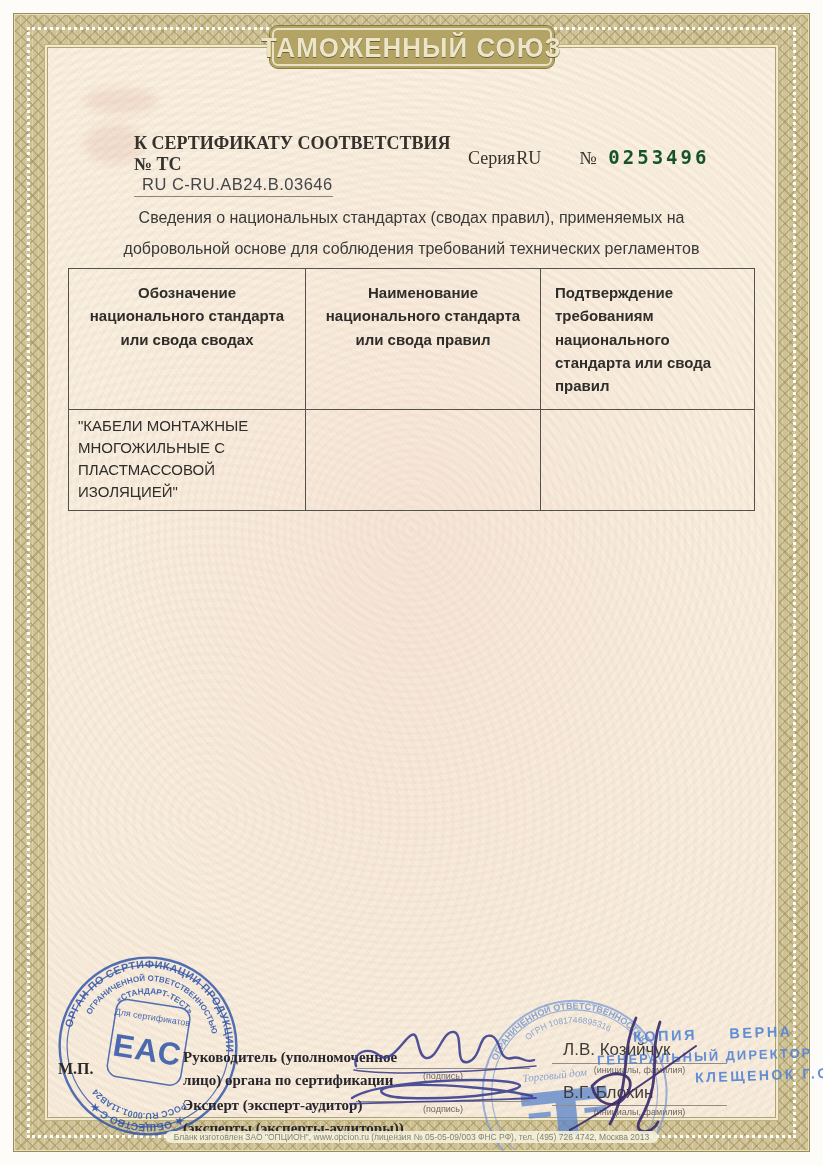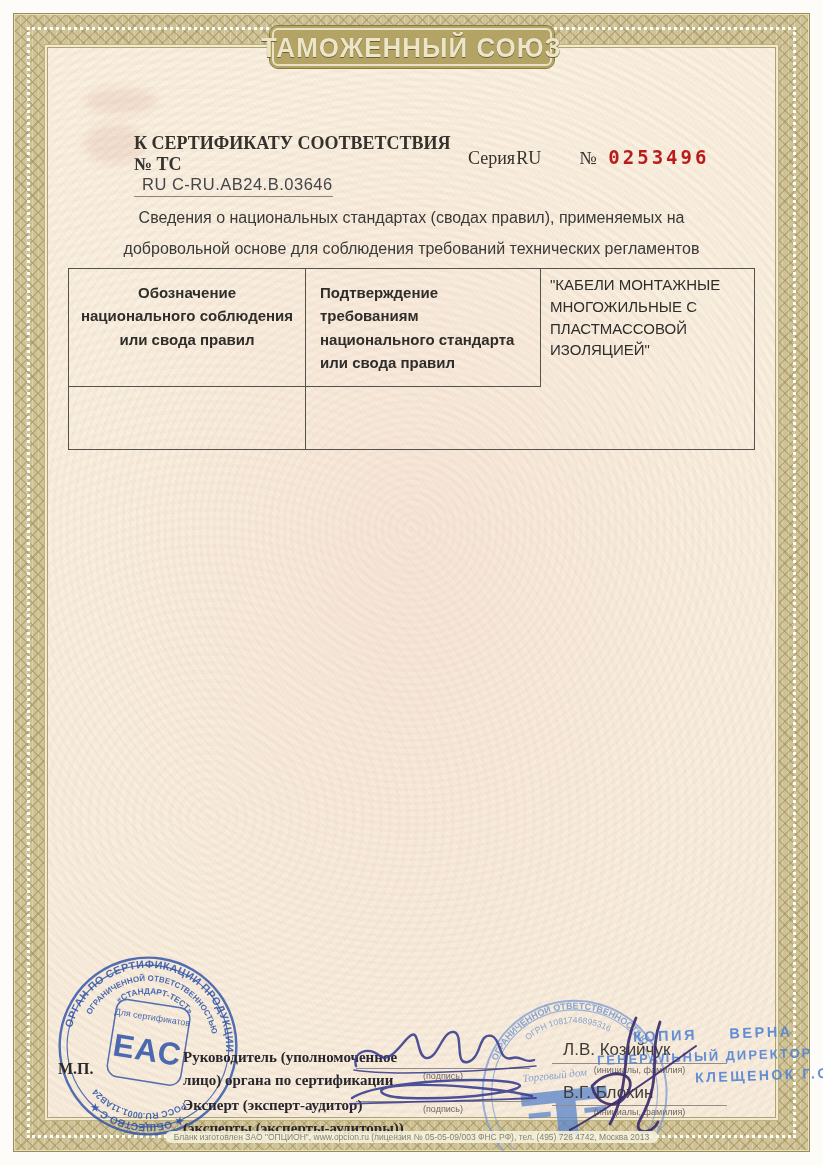--- a/index.html
+++ b/index.html
@@ -39,21 +39,21 @@
       font-family:"Liberation Serif",serif;font-weight:bold;font-size:18px;color:#35322e;white-space:nowrap;flex-direction:column;}
   .cert-line .no{margin-left:16px;}
   .cert-line .val{flex:1;margin-left:10px;border-bottom:1px solid #8e8678;
       font-family:"Liberation Sans",sans-serif;font-weight:normal;font-size:16.5px;color:#44464b;
       letter-spacing:.5px;padding:0 0 2px 8px;}
   .series-line{position:absolute;top:146px;left:468px;display:flex;align-items:baseline;
       font-family:"Liberation Serif",serif;font-size:18px;color:#35322e;}
   .series-line .ru{margin-left:1px;text-align:right;}
   .series-line .nosign{margin-left:38px;}
   .series-line .num{margin-left:12px;font-family:"DejaVu Sans Mono",monospace;font-weight:bold;
-      font-size:19px;letter-spacing:3px;color:#b91c1c;}
+      font-size:19px;letter-spacing:3px;color:#14532d;}
 
   .intro{position:absolute;top:202px;left:92px;right:92px;text-align:center;
       font-size:16px;line-height:1.95;color:#3a3a38;}
 
   
   .tbl{position:absolute;top:268px;left:68px;display:grid;grid-template-columns:237px 235px 213px;
       border:1.5px solid #55524d;background:rgba(255,255,255,.0);}
   .tbl > div{border-right:1.5px solid #55524d;font-size:15px;}
   .tbl > div:nth-child(3n){border-right:none;}
   .th{font-weight:bold;text-align:center;padding:12px 10px;line-height:1.55;
@@ -109,21 +109,22 @@
   <div class="series-line">
     <span>Серия</span>
     <span class="ru">RU</span>
     <span class="nosign">№</span>
     <span class="num">0253496</span>
   </div>
 
   <div class="intro">Сведения о национальных стандартах (сводах правил), применяемых на добровольной основе для соблюдения требований технических регламентов</div>
 
   <div class="tbl">
-    <div class="th">Обозначение национального соблюдения или свода правил</div>
+    <div class="th">Обозначение национального стандарта или свода сводах</div>
+    <div class="th">Наименование национального стандарта или свода правил</div>
     <div class="th left">Подтверждение требованиям национального стандарта или свода правил</div>
     <div class="td">"КАБЕЛИ МОНТАЖНЫЕ МНОГОЖИЛЬНЫЕ С ПЛАСТМАССОВОЙ ИЗОЛЯЦИЕЙ"</div>
     <div class="td"></div>
   </div>
 
   <svg class="stamp-svg" style="left:50px;top:953px;transform:rotate(9deg);" width="196" height="186" viewBox="0 0 200 200">
     <defs>
       <path id="arcTopOuter" d="M16,100 A84,84 0 0 1 184,100"></path>
       <path id="arcBotOuter" d="M184,100 A84,84 0 0 1 16,100"></path>
       <path id="arcTop2" d="M30,100 A70,70 0 0 1 170,100"></path>

